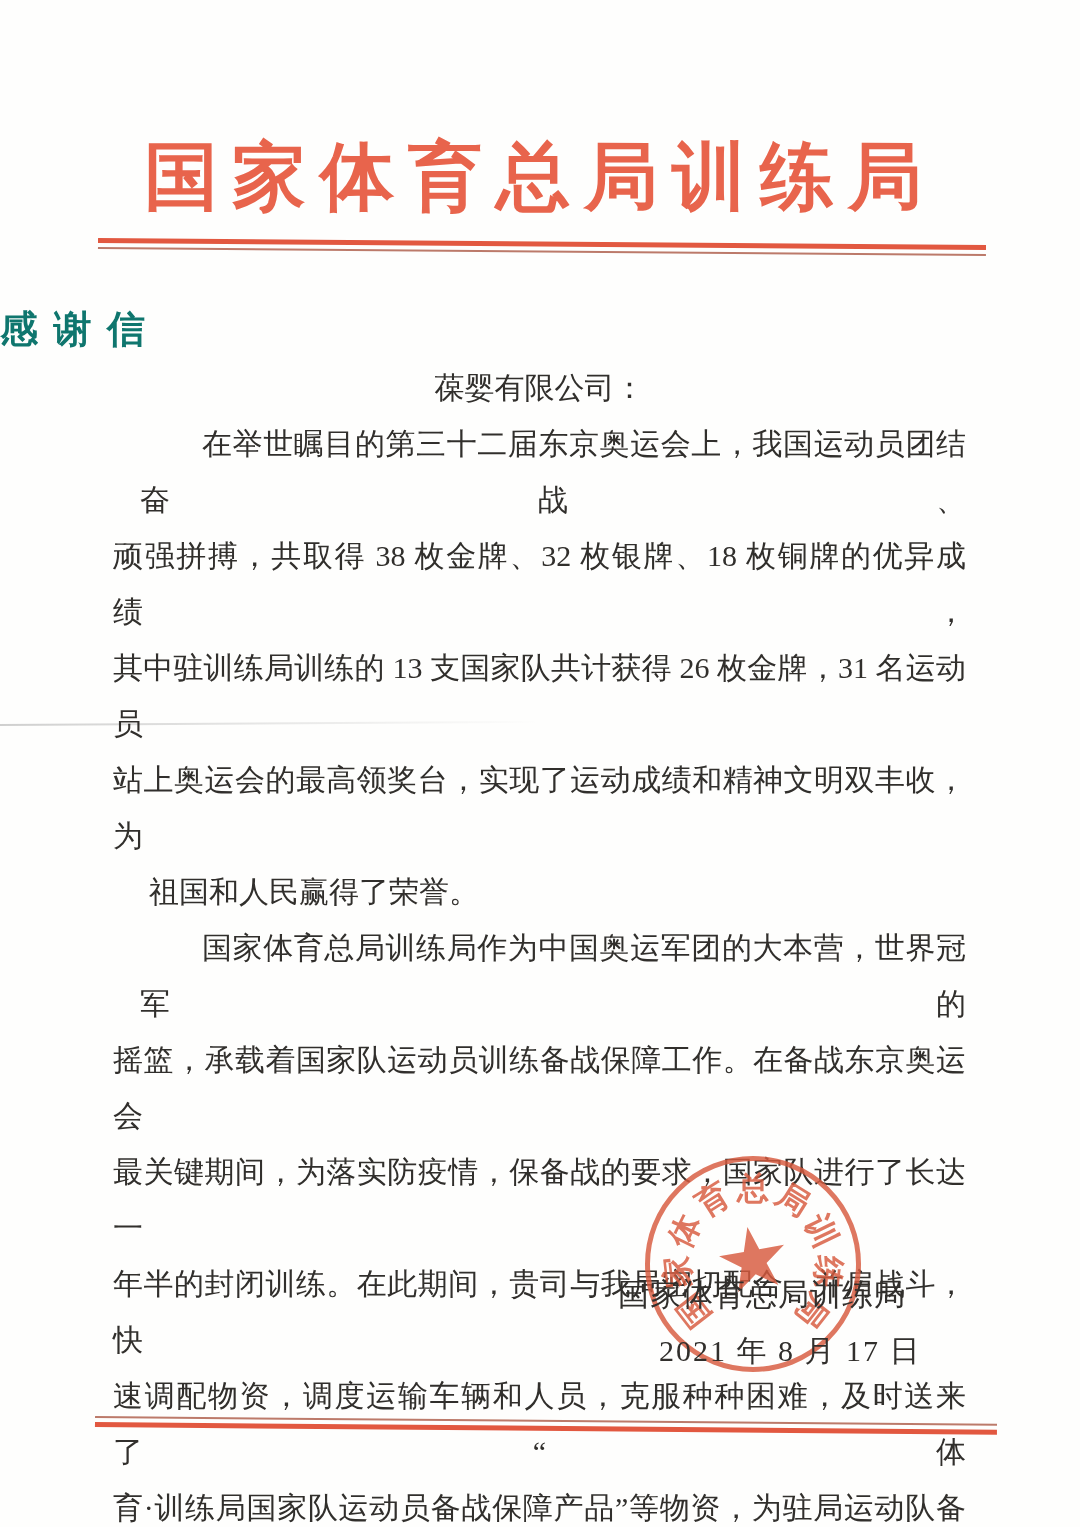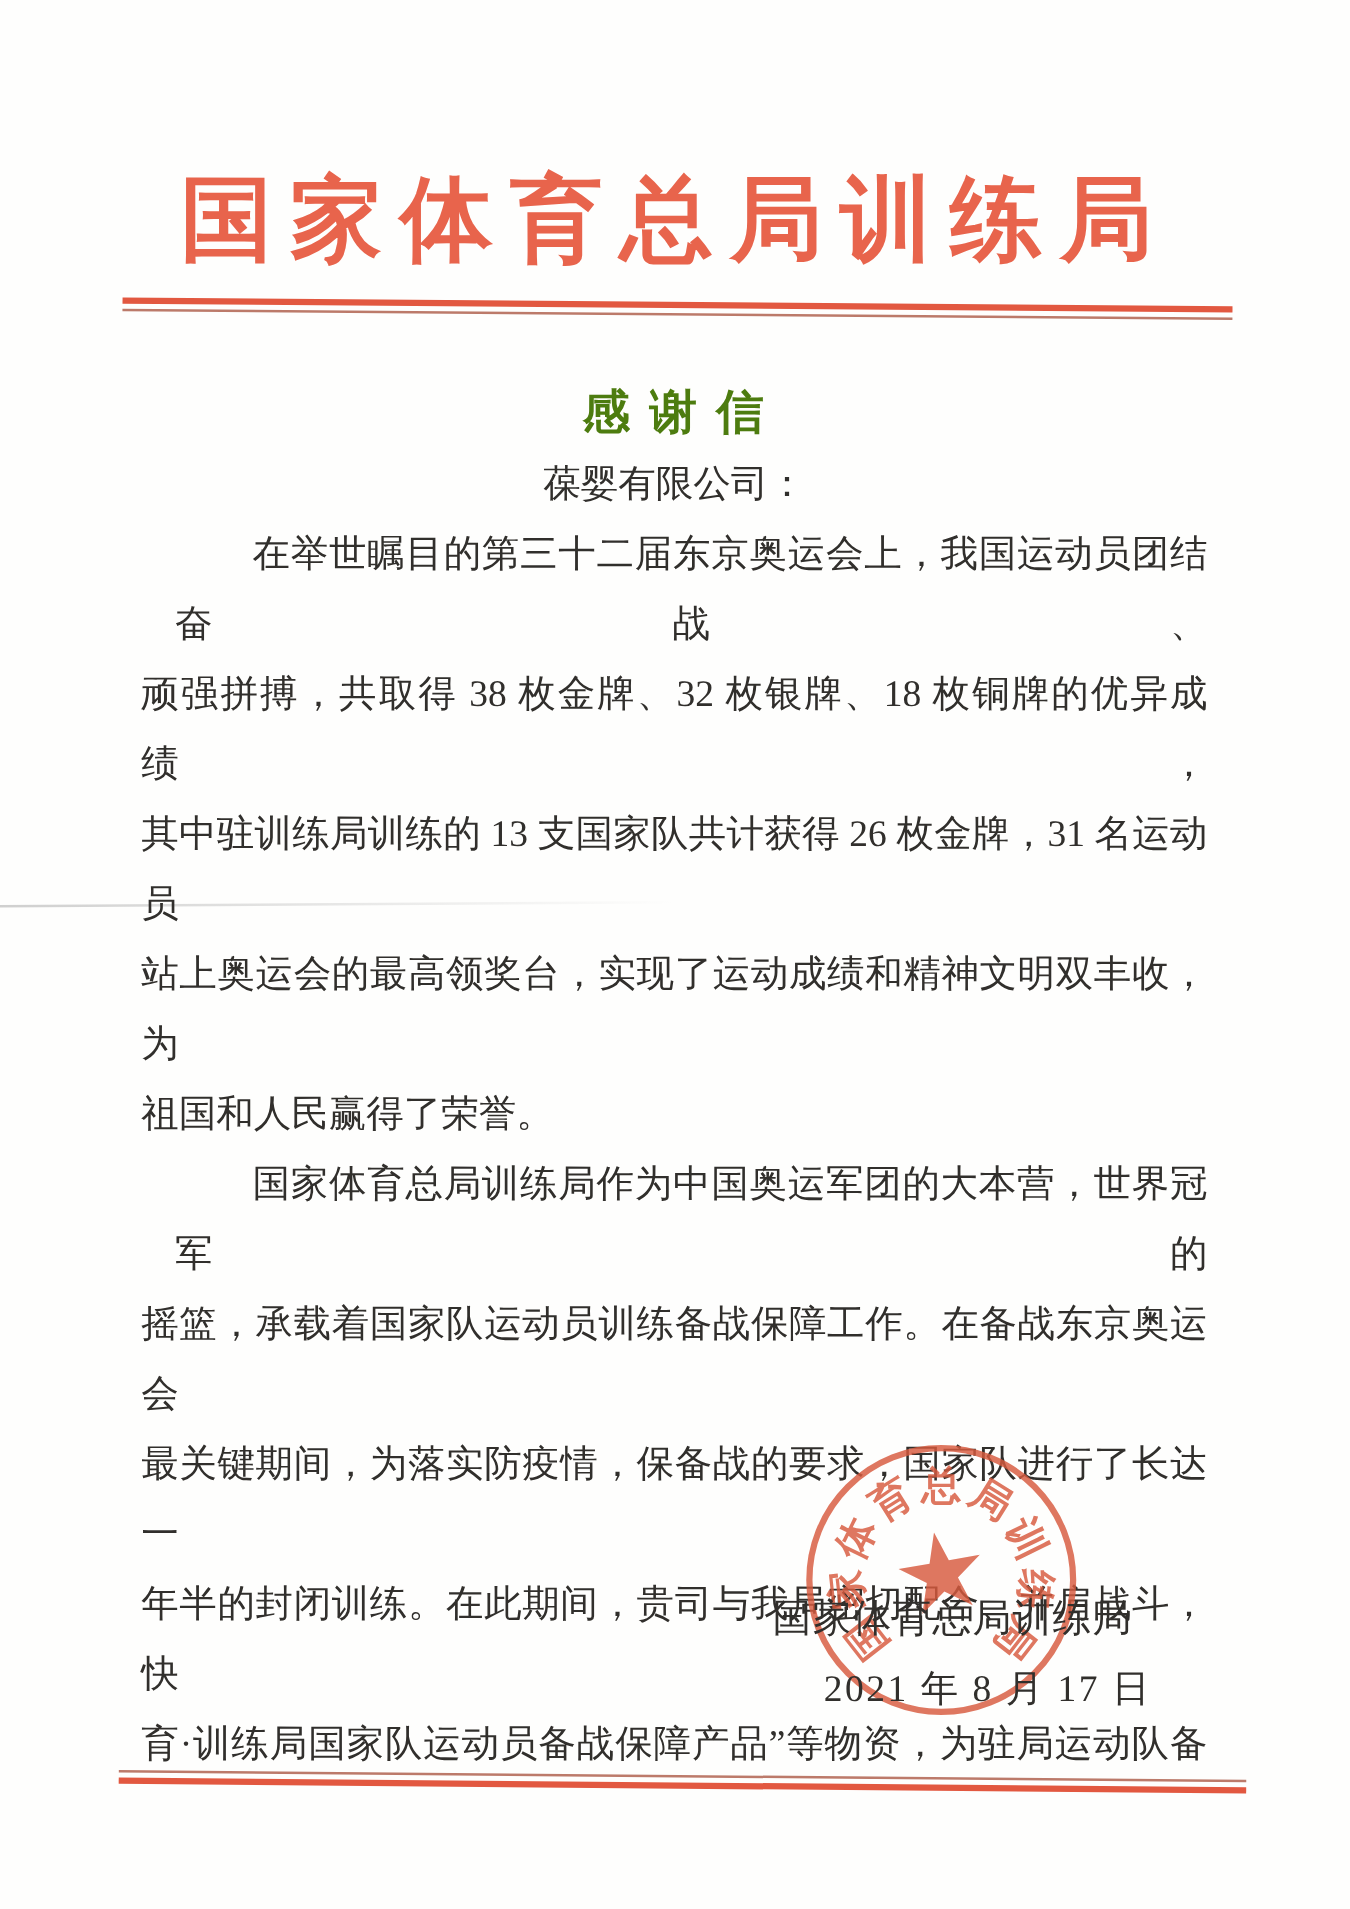--- a/index.html
+++ b/index.html
@@ -30,32 +30,32 @@
   .rule-bottom .bar-thin{height:2px;background:var(--rule-thin);}
   .rule-bottom .bar-thick{height:5px;background:var(--rule-red);margin-top:4px;}
   
   .crease{
     position:absolute;left:0;top:724px;width:540px;height:2px;
     background:linear-gradient(to right,rgba(120,120,120,.35),rgba(120,120,120,.10) 70%,transparent);
     transform:rotate(-0.35deg);transform-origin:left center;
   }
   
   .doc-title{
-    position:absolute;top:304px;left:0;width:100%;text-align:center;
-    font-size:38px;font-weight:700;color:#4d7c0f;letter-spacing:3px;
+    position:absolute;top:304px;left:0;width:100%;text-align:left;
+    font-size:38px;font-weight:700;color:#0f766e;letter-spacing:3px;
   }
   
   .body-block{
     position:absolute;left:113px;top:360px;width:853px;
     font-size:30px;line-height:56px;color:var(--text-color);
   }
   .salutation{text-align:center;}
   .line{text-align:justify;text-align-last:justify;text-justify:inter-ideograph;}
   .line.first{text-indent:62px;margin-left:27px;}
-  .line.last{text-align-last:left;}
+  .line.last{text-align-last:left;margin-left:36px;}
   
   .signature{
     position:absolute;top:1274px;left:618px;font-size:31px;
     color:var(--text-color);z-index:3;letter-spacing:1px;white-space:nowrap;
   }
   .sig-date{
     position:absolute;top:1331px;left:659px;font-size:30px;
     color:var(--text-color);z-index:3;letter-spacing:2px;white-space:nowrap;
   }
   
@@ -101,20 +101,21 @@
         <div class="line">顽强拼搏，共取得 38 枚金牌、32 枚银牌、18 枚铜牌的优异成绩，</div>
         <div class="line">其中驻训练局训练的 13 支国家队共计获得 26 枚金牌，31 名运动员</div>
         <div class="line">站上奥运会的最高领奖台，实现了运动成绩和精神文明双丰收，为</div>
         <div class="line last">祖国和人民赢得了荣誉。</div>
       </div>
       <div>
         <div class="line first">国家体育总局训练局作为中国奥运军团的大本营，世界冠军的</div>
         <div class="line">摇篮，承载着国家队运动员训练备战保障工作。在备战东京奥运会</div>
         <div class="line">最关键期间，为落实防疫情，保备战的要求，国家队进行了长达一</div>
         <div class="line">年半的封闭训练。在此期间，贵司与我局密切配合、并肩战斗，快</div>
+        <div class="line">速调配物资，调度运输车辆和人员，克服种种困难，及时送来了“体</div>
         <div class="line">育·训练局国家队运动员备战保障产品”等物资，为驻局运动队备</div>
       </div>
     </div>
 
   <div class="seal">
     <div class="seal-ring"></div>
     <div class="seal-star">★</div>
     <div class="seal-text">
         <span class="seal-char" style="transform: rotate(-128deg) translateY(-76px);">国</span>
         <span class="seal-char" style="transform: rotate(-96deg) translateY(-76px);">家</span>

